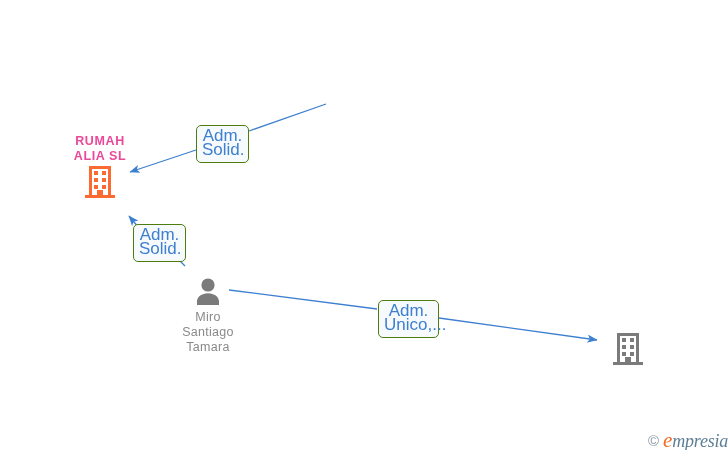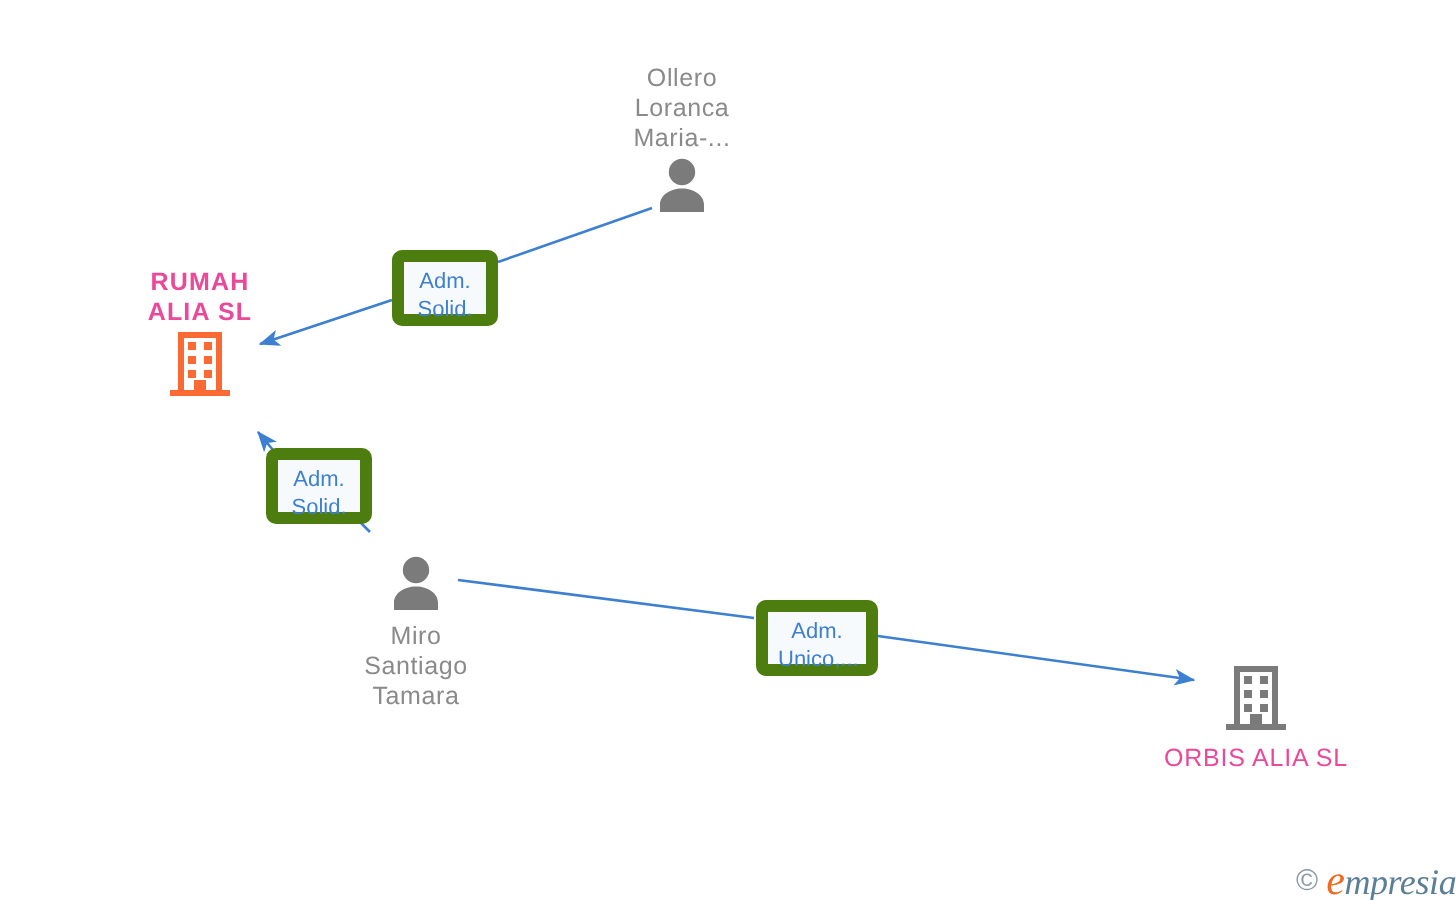--- a/index.html
+++ b/index.html
@@ -45,25 +45,25 @@
     color: #ec4899;
     letter-spacing: 0.6px;
   }
   .person-label {
     font-weight: normal;
     color: #8a8a8a;
   }
   .edge-label {
     position: absolute;
     box-sizing: border-box;
-    border: 6px solid #4d7c0f;
+    border: 1px solid #4d7c0f;
     border-radius: 5px;
     background: #f7fafd;
     color: #3d7fd0;
-    font-size: 11px;
+    font-size: 17px;
     line-height: 14px;
     text-align: center;
     padding: 3px 5px 4px 5px;
     white-space: pre-line;
     z-index: 5;
   }
   #watermark {
     position: absolute;
     display: flex;
     align-items: center;
@@ -124,33 +124,20 @@
           <rect x="11" y="14" width="4" height="4"></rect>
           <rect x="19" y="14" width="4" height="4"></rect>
           <rect x="11" y="21" width="4" height="4"></rect>
           <rect x="19" y="21" width="4" height="4"></rect>
           <rect x="14" y="26" width="6" height="5"></rect>
         </g>
       </svg>
     </span>
   </div>
 
-  <div class="node" style="left:298px; top:32px; width:86px;">
-    <span class="node-label person-label">Ollero
-Loranca
-Maria-...</span>
-    <span class="node-icon">
-      <svg width="30" height="30" viewBox="0 0 30 30" xmlns="http://www.w3.org/2000/svg">
-        <g fill="#7b7b7b">
-          <circle cx="15" cy="9" r="6.6"></circle>
-          <path d="M15 17.2c-6.1 0-11 3.6-11 8.1V29h22v-3.7c0-4.5-4.9-8.1-11-8.1z"></path>
-        </g>
-      </svg>
-    </span>
-  </div>
 
   <div class="node" style="left:165px; top:276px; width:86px;">
     <span class="node-icon">
       <svg width="30" height="30" viewBox="0 0 30 30" xmlns="http://www.w3.org/2000/svg">
         <g fill="#7b7b7b">
           <circle cx="15" cy="9" r="6.6"></circle>
           <path d="M15 17.2c-6.1 0-11 3.6-11 8.1V29h22v-3.7c0-4.5-4.9-8.1-11-8.1z"></path>
         </g>
       </svg>
     </span>
@@ -170,21 +157,20 @@
           <rect x="11" y="7" width="4" height="4"></rect>
           <rect x="19" y="7" width="4" height="4"></rect>
           <rect x="11" y="14" width="4" height="4"></rect>
           <rect x="19" y="14" width="4" height="4"></rect>
           <rect x="11" y="21" width="4" height="4"></rect>
           <rect x="19" y="21" width="4" height="4"></rect>
           <rect x="14" y="26" width="6" height="5"></rect>
         </g>
       </svg>
     </span>
-    <span class="node-label company-label" style="font-weight:normal; letter-spacing:0.4px;">ORBIS ALIA  SL</span>
   </div>
 
   <div class="edge-label" style="left:196px; top:125px; width:53px; height:38px;">Adm.
 Solid.</div>
 
   <div class="edge-label" style="left:133px; top:224px; width:53px; height:38px;">Adm.
 Solid.</div>
 
   <div class="edge-label" style="left:378px; top:300px; width:61px; height:38px;">Adm.
 Unico,...</div>

